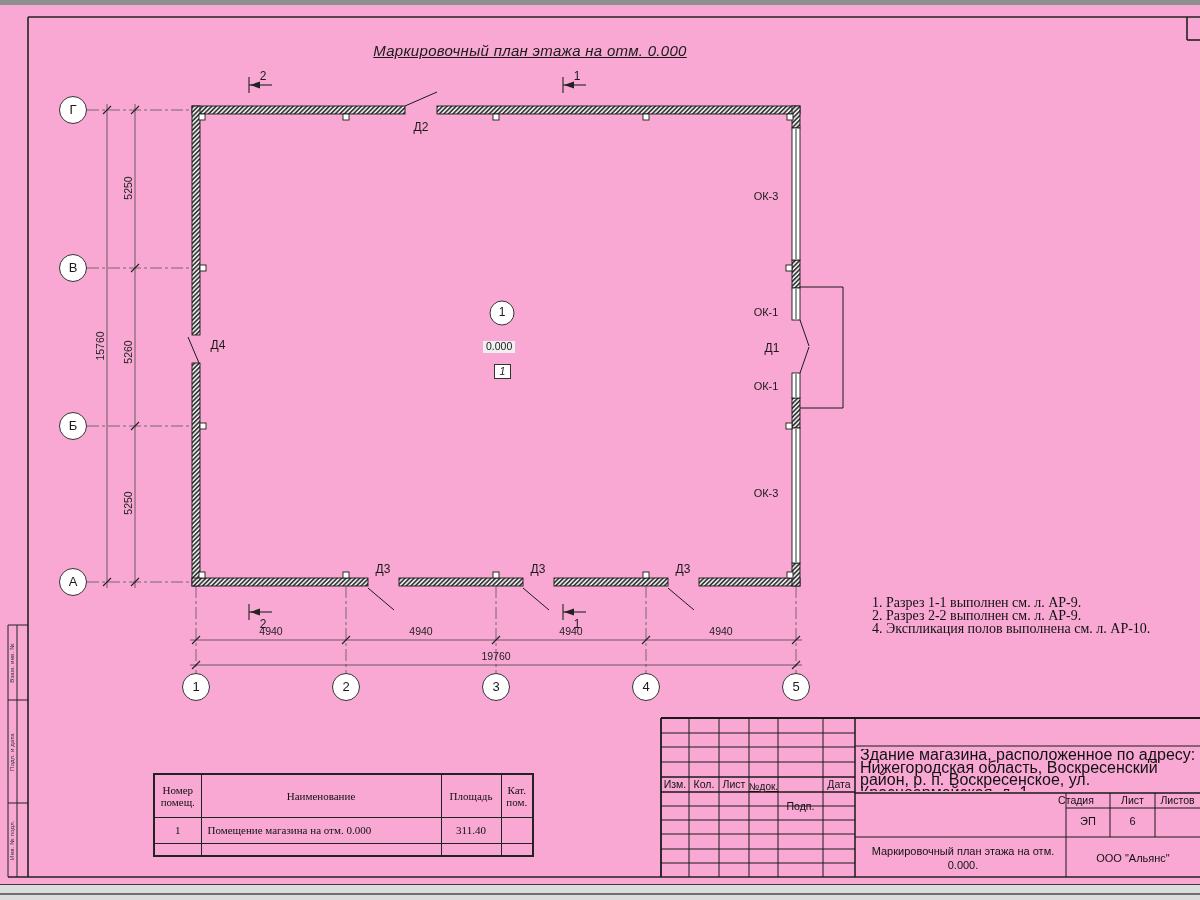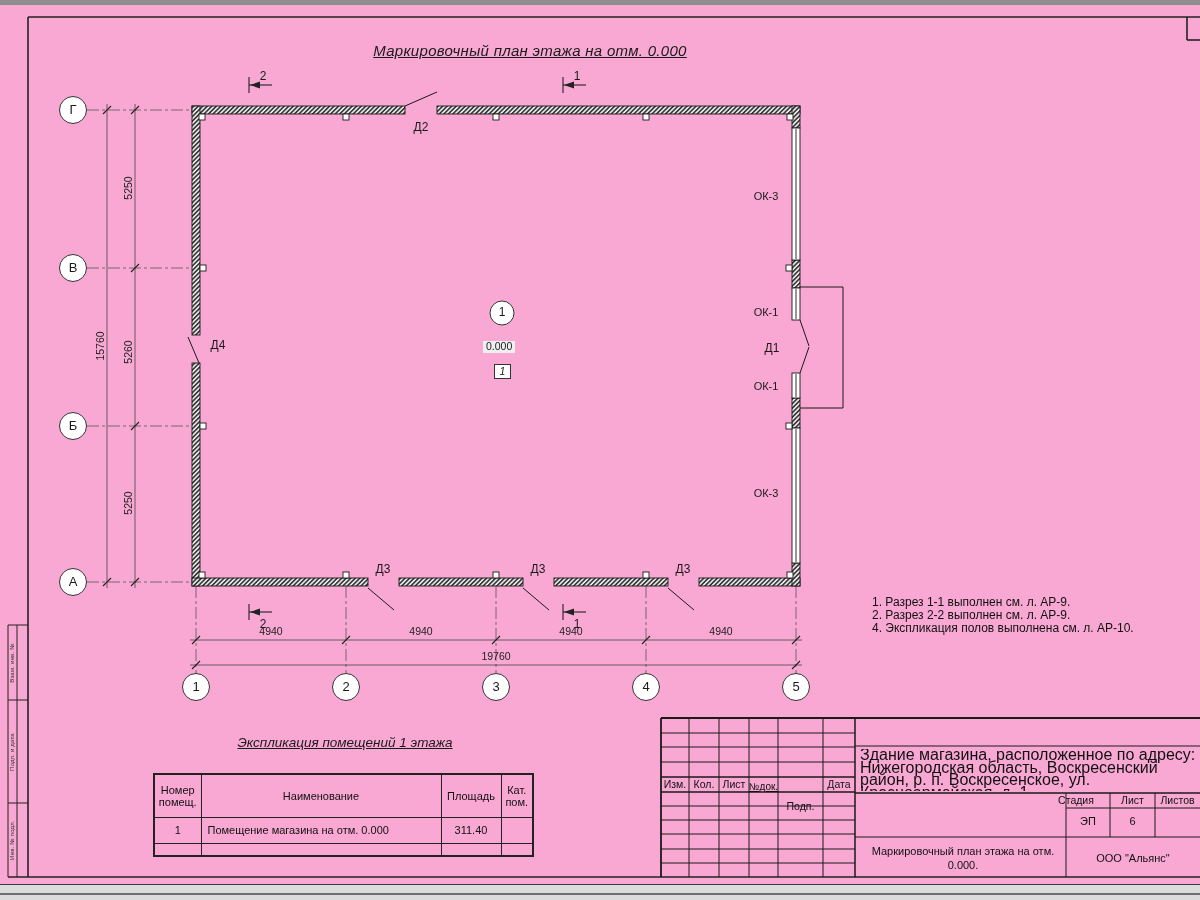--- a/index.html
+++ b/index.html
@@ -13,26 +13,26 @@
   .cen{display:flex;align-items:center;justify-content:center;text-align:center;}
   .rot{transform:rotate(-90deg);}
   .drawing-title{font-size:15px;font-style:italic;text-decoration:underline;letter-spacing:.3px;}
   .ax-lab{font-size:13px;}
   .dim-t{font-size:10.5px;color:#222;}
   .mark-lab{font-size:12px;}
   .tag{font-size:12px;}
   .tag-s{font-size:11px;}
   .elev{font-size:10.5px;background:#efefef;padding:0 3px;}
   .floorbox{font-size:10.5px;font-style:italic;border:1px solid #333;width:15px;height:13px;background:#fff;}
-  .notes{font-size:12px;line-height:13px;color:#111;}
+  .notes{font-size:14px;line-height:13px;color:#111;font-family:Liberation Serif, serif;}
   .notes div{padding-left:14px;text-indent:-14px;white-space:normal;}
   .expl-title{font-size:13.5px;font-style:italic;text-decoration:underline;}
   table.expl{position:absolute;left:153px;top:773px;z-index:2;border-collapse:collapse;table-layout:fixed;
              font-size:11px;color:#111;}
-  table.expl td,table.expl th{border:1px solid #222;font-weight:normal;padding:0 2px;text-align:center;overflow:hidden;}
+  table.expl td,table.expl th{border:1px solid #222;font-weight:normal;padding:0 2px;text-align:center;overflow:hidden;font-family:Liberation Serif, serif;}
   table.expl{border:2px solid #222;}
   .tb-text{font-size:10.5px;color:#111;}
   .tb-small{font-size:10px;text-decoration:underline;}
   .stamp-rot{font-size:6px;color:#333;letter-spacing:.2px;}
 </style>
 </head>
 <body>
 
 <div class="sheet">
 
@@ -255,21 +255,20 @@
   <div class="lbl cen tag" style="left:489px;top:301px;width:26px;height:24px;">1</div>
   <div class="lbl cen elev" style="left:483px;top:341px;">0.000</div>
   <div class="lbl cen floorbox" style="left:494px;top:364px;">1</div>
 
   <div class="lbl notes" style="left:872px;top:596px;width:326px;">
     <div>1. Разрез 1-1 выполнен см. л. АР-9.</div>
     <div>2. Разрез 2-2 выполнен см. л. АР-9.</div>
     <div>4. Экспликация полов выполнена см. л. АР-10.</div>
   </div>
 
-  <div class="lbl cen expl-title" style="left:190px;top:736px;width:310px;">Экспликация помещений 1 этажа</div>
   <table class="expl">
     <colgroup>
         <col style="width:47px">
         <col style="width:240px">
         <col style="width:60px">
         <col style="width:32px">
       </colgroup>
     <tbody>
         <tr style="height:43px;">
       <th>Номер помещ.</th>

